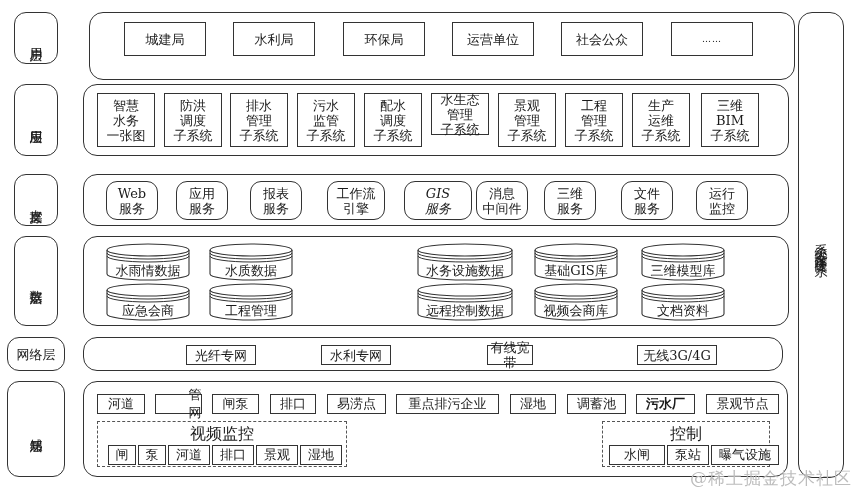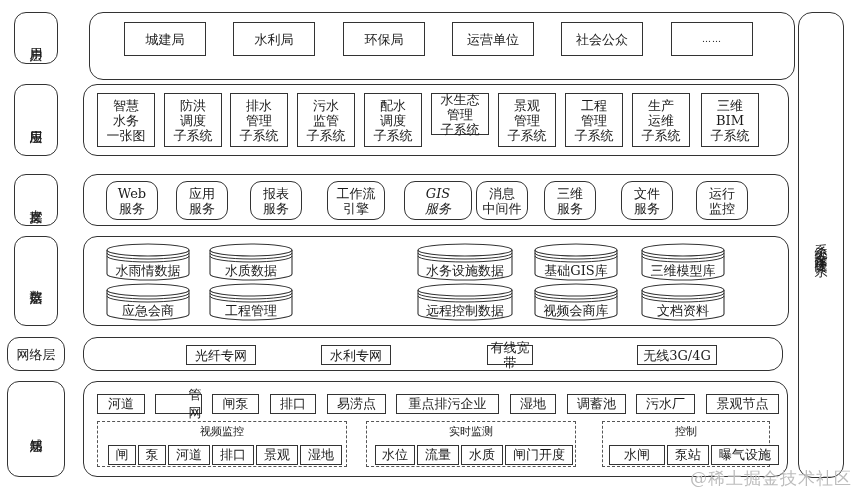--- a/index.html
+++ b/index.html
@@ -11,21 +11,21 @@
   .layer-label.v { writing-mode:vertical-rl; letter-spacing:1px; }
   .panel { position:absolute; box-sizing:border-box; border:1.3px solid #333; border-radius:14px; background:#fff; }
   .box { position:absolute; box-sizing:border-box; border:1.2px solid #333; background:#fff;
          display:flex; align-items:center; justify-content:center; text-align:center;
          font-size:13px; line-height:15px; white-space:pre-line; }
   .rbox { border-radius:11px; }
   .db { position:absolute; width:82px; height:40px; }
   .db svg { position:absolute; left:0; top:0; }
   .db span { position:absolute; left:0; right:0; bottom:3px; text-align:center; font-size:13px; line-height:15px; }
   .dash { position:absolute; box-sizing:border-box; border:1.3px dashed #555; }
-  .dash-title { position:absolute; left:0; right:0; top:2px; text-align:center; font-size:11px; }
+  .dash-title { position:absolute; left:0; right:0; top:2px; text-align:center; font-size:16px; }
   .row { position:absolute; display:flex; gap:3px; }
   .cell { box-sizing:border-box; border:1.2px solid #333; height:20px; padding:0 5px;
           display:flex; align-items:center; justify-content:center; font-size:13px; background:#fff; }
   .watermark { position:absolute; right:4px; bottom:2px; font-size:17px; color:#bdbdbd; letter-spacing:1px; }
 </style>
 </head>
 <body>
 
 <div class="layer-label v" style="left:14px;top:12px;width:44px;height:52px;">
     <span>用户层</span>
@@ -212,45 +212,36 @@
 <div class="panel" style="left:83px;top:381px;width:705px;height:96px;">
   <div class="row" style="left:13px;top:12px;gap:0;">
     <div class="cell" style="width:48px;margin-right:10px;">河道</div>
     <div class="cell" style="width:47px;margin-right:10px;padding-left:38px;">管网</div>
     <div class="cell" style="width:47px;margin-right:11px;">闸泵</div>
     <div class="cell" style="width:46px;margin-right:11px;">排口</div>
     <div class="cell" style="width:59px;margin-right:10px;">易涝点</div>
     <div class="cell" style="width:103px;margin-right:11px;">重点排污企业</div>
     <div class="cell" style="width:46px;margin-right:11px;">湿地</div>
     <div class="cell" style="width:59px;margin-right:10px;">调蓄池</div>
-    <div class="cell" style="width:59px;margin-right:11px;">污水厂</div>
+    <div class="cell" style="width:59px;margin-right:11px;font-weight:bold;">污水厂</div>
     <div class="cell" style="width:73px;">景观节点</div>
   </div>
 
   <div class="dash" style="left:13px;top:39px;width:250px;height:46px;">
     <div class="dash-title">视频监控</div>
     <div class="row" style="left:10px;top:23px;gap:2px;">
       <div class="cell" style="width:28px;">闸</div>
       <div class="cell" style="width:28px;">泵</div>
       <div class="cell" style="width:42px;">河道</div>
       <div class="cell" style="width:42px;">排口</div>
       <div class="cell" style="width:42px;">景观</div>
       <div class="cell" style="width:42px;">湿地</div>
     </div>
   </div>
 
-  <div class="dash" style="left:282px;top:39px;width:210px;height:46px;">
-    <div class="dash-title">实时监测</div>
-    <div class="row" style="left:8px;top:23px;gap:2px;">
-      <div class="cell" style="width:40px;">水位</div>
-      <div class="cell" style="width:42px;">流量</div>
-      <div class="cell" style="width:42px;">水质</div>
-      <div class="cell" style="width:68px;">闸门开度</div>
-    </div>
-  </div>
 
   <div class="dash" style="left:518px;top:39px;width:168px;height:46px;">
     <div class="dash-title">控制</div>
     <div class="row" style="left:6px;top:23px;gap:2px;">
       <div class="cell" style="width:56px;">水闸</div>
       <div class="cell" style="width:42px;">泵站</div>
       <div class="cell" style="width:68px;">曝气设施</div>
     </div>
   </div>
 </div>

